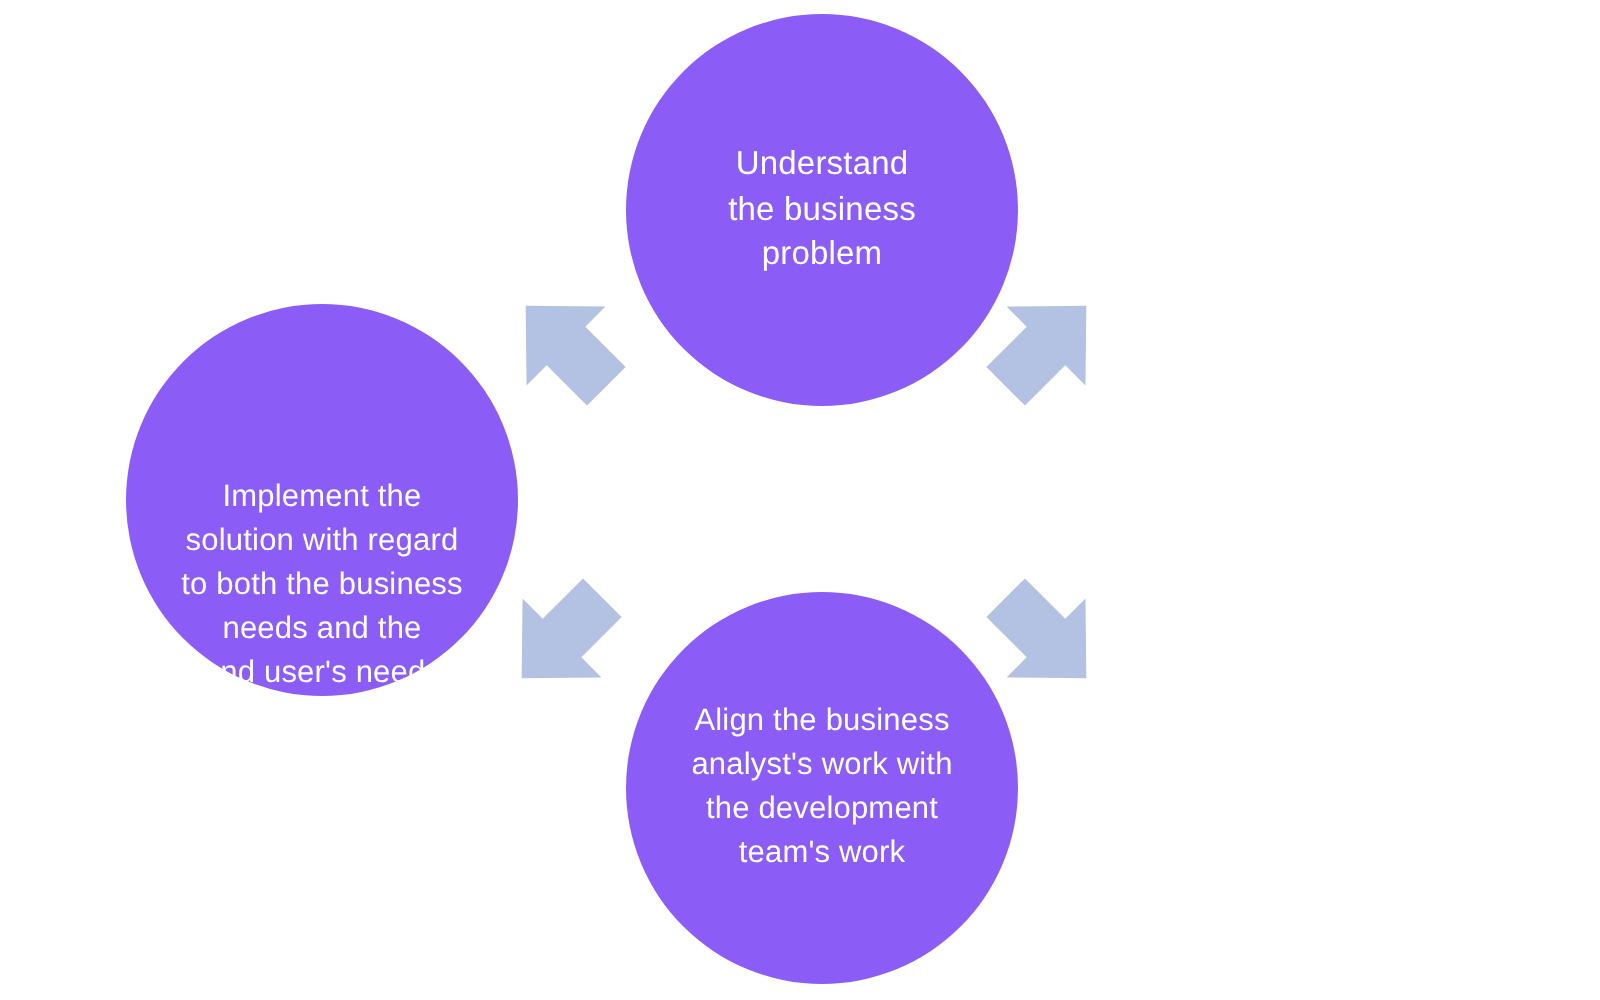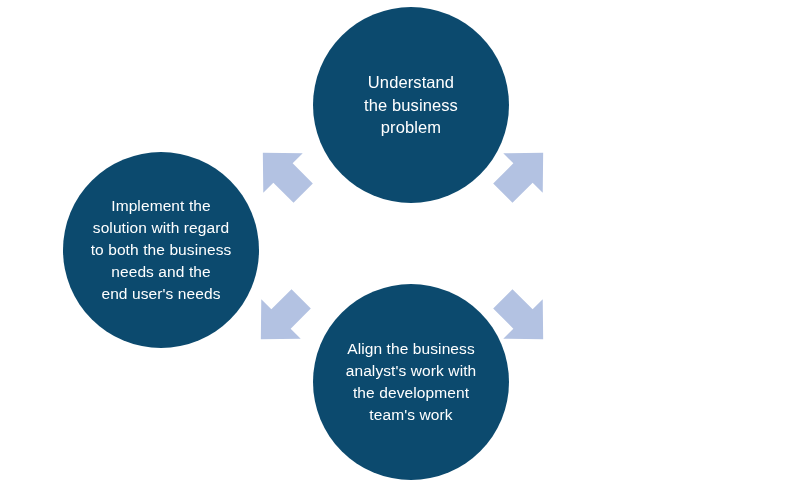--- a/index.html
+++ b/index.html
@@ -14,21 +14,21 @@
   #canvas {
     position: relative;
     width: 800px;
     height: 500px;
     background: #ffffff;
     overflow: hidden;
   }
   .node {
     position: absolute;
     border-radius: 50%;
-    background: #0c4a6e;
+    background: #8b5cf6;
     display: flex;
     align-items: center;
     justify-content: center;
     box-sizing: border-box;
   }
   .node-label {
     color: #ffffff;
     text-align: center;
     font-family: "Liberation Sans", sans-serif;
     white-space: pre-line;
@@ -42,26 +42,26 @@
     left: 313px;  top: 7px;   width: 196px; height: 196px;
   }
   #node-understand .node-label { font-size: 16.5px; }
 
   #node-document {
     left: 543px;  top: 152px; width: 196px; height: 196px;
   }
   #node-document .node-label { font-size: 16.5px; }
 
   #node-align {
-    left: 313px;  top: 284px; width: 196px; height: 196px;
+    left: 313px;  top: 296px; width: 196px; height: 196px;
   }
   #node-align .node-label { font-size: 15.5px; line-height: 1.42; }
 
   #node-implement {
-    left: 63px;   top: 152px; width: 196px; height: 196px;
+    left: 63px;   top: 152px; width: 196px; height: 196px; align-items: flex-end;
   }
   #node-implement .node-label { font-size: 15.5px; line-height: 1.42; }
 
   .arrow {
     position: absolute;
     width: 62px;
     height: 62px;
   }
   .arrow svg { display: block; width: 100%; height: 100%; overflow: visible; }
   .arrow path { fill: #B3C2E2; }

